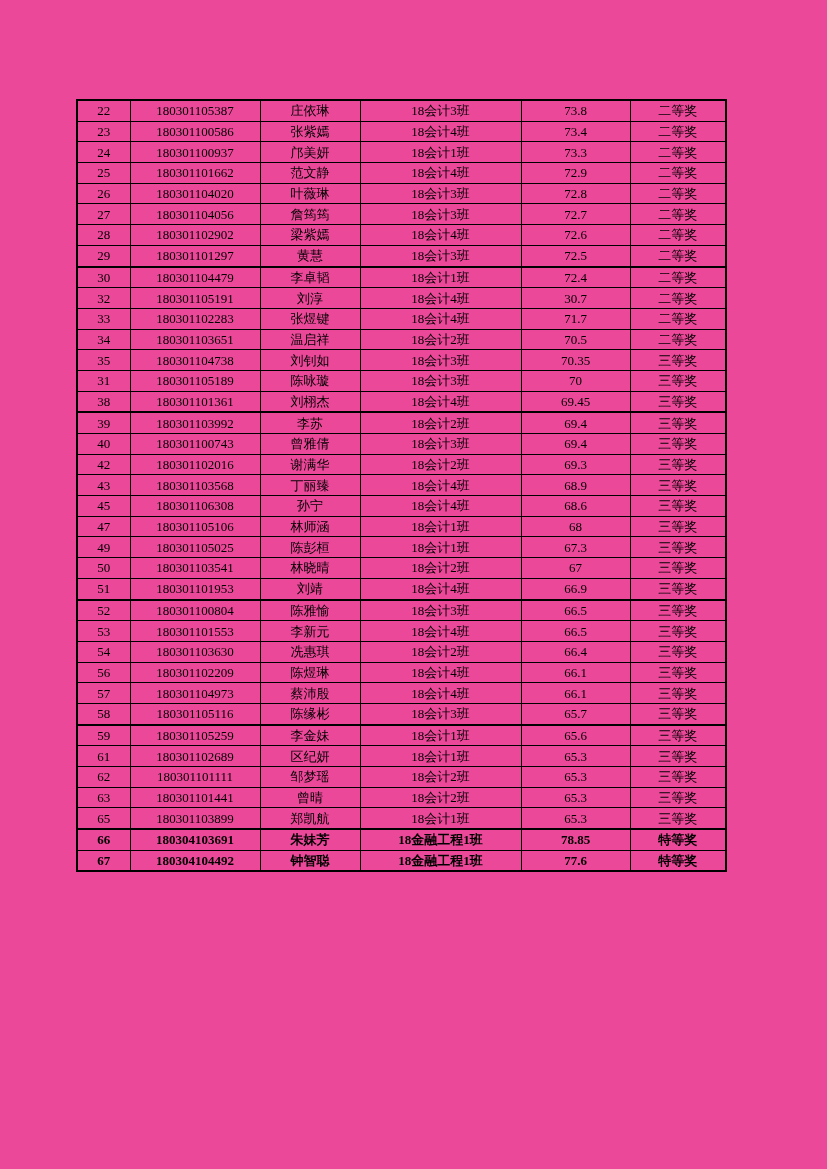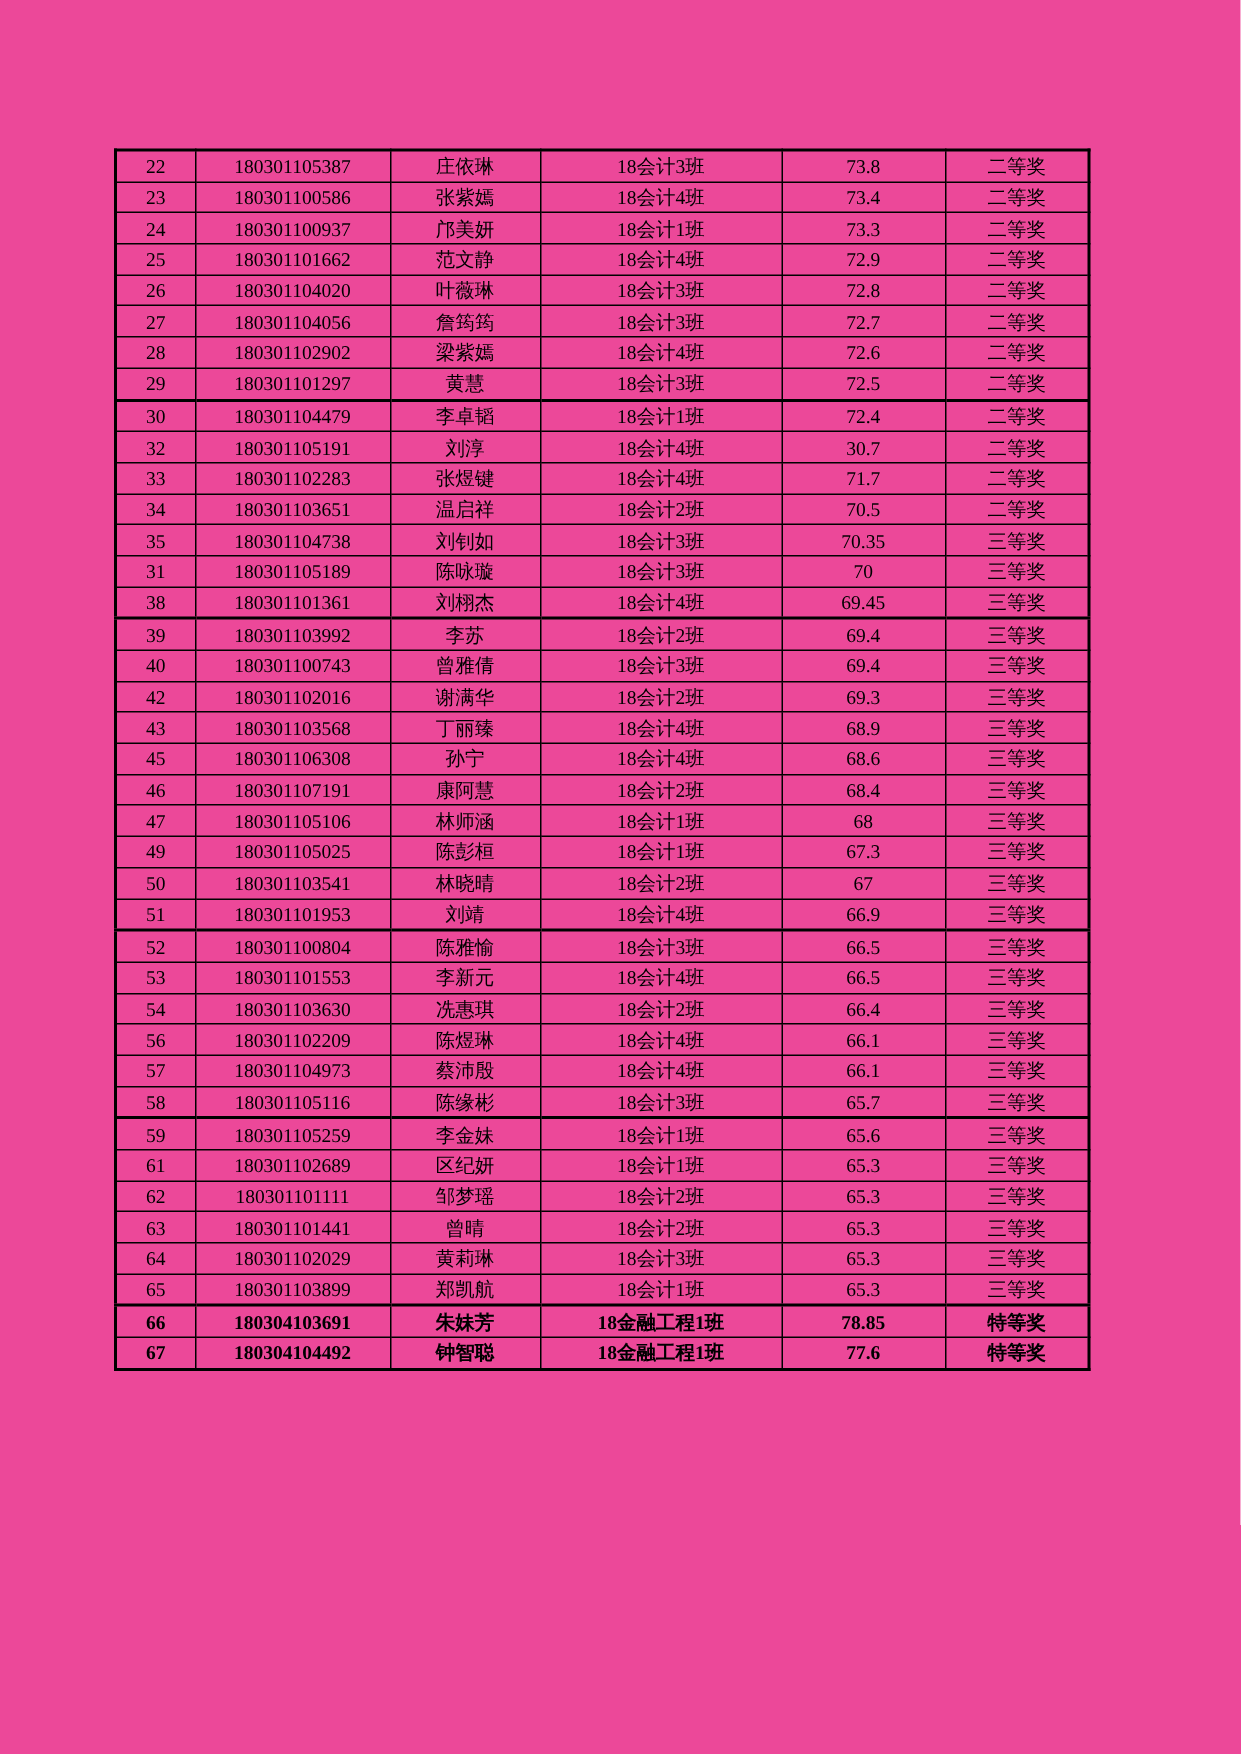--- a/index.html
+++ b/index.html
@@ -211,28 +211,20 @@
         </tr>
         <tr>
           <td>45</td>
           <td>180301106308</td>
           <td>孙宁</td>
           <td>18会计4班</td>
           <td>68.6</td>
           <td>三等奖</td>
         </tr>
         <tr>
-          <td>46</td>
-          <td>180301107191</td>
-          <td>康阿慧</td>
-          <td>18会计2班</td>
-          <td>68.4</td>
-          <td>三等奖</td>
-        </tr>
-        <tr>
           <td>47</td>
           <td>180301105106</td>
           <td>林师涵</td>
           <td>18会计1班</td>
           <td>68</td>
           <td>三等奖</td>
         </tr>
         <tr>
           <td>49</td>
           <td>180301105025</td>
@@ -327,28 +319,20 @@
           <td>邹梦瑶</td>
           <td>18会计2班</td>
           <td>65.3</td>
           <td>三等奖</td>
         </tr>
         <tr>
           <td>63</td>
           <td>180301101441</td>
           <td>曾晴</td>
           <td>18会计2班</td>
-          <td>65.3</td>
-          <td>三等奖</td>
-        </tr>
-        <tr>
-          <td>64</td>
-          <td>180301102029</td>
-          <td>黄莉琳</td>
-          <td>18会计3班</td>
           <td>65.3</td>
           <td>三等奖</td>
         </tr>
         <tr class="thick-bottom">
           <td>65</td>
           <td>180301103899</td>
           <td>郑凯航</td>
           <td>18会计1班</td>
           <td>65.3</td>
           <td>三等奖</td>

